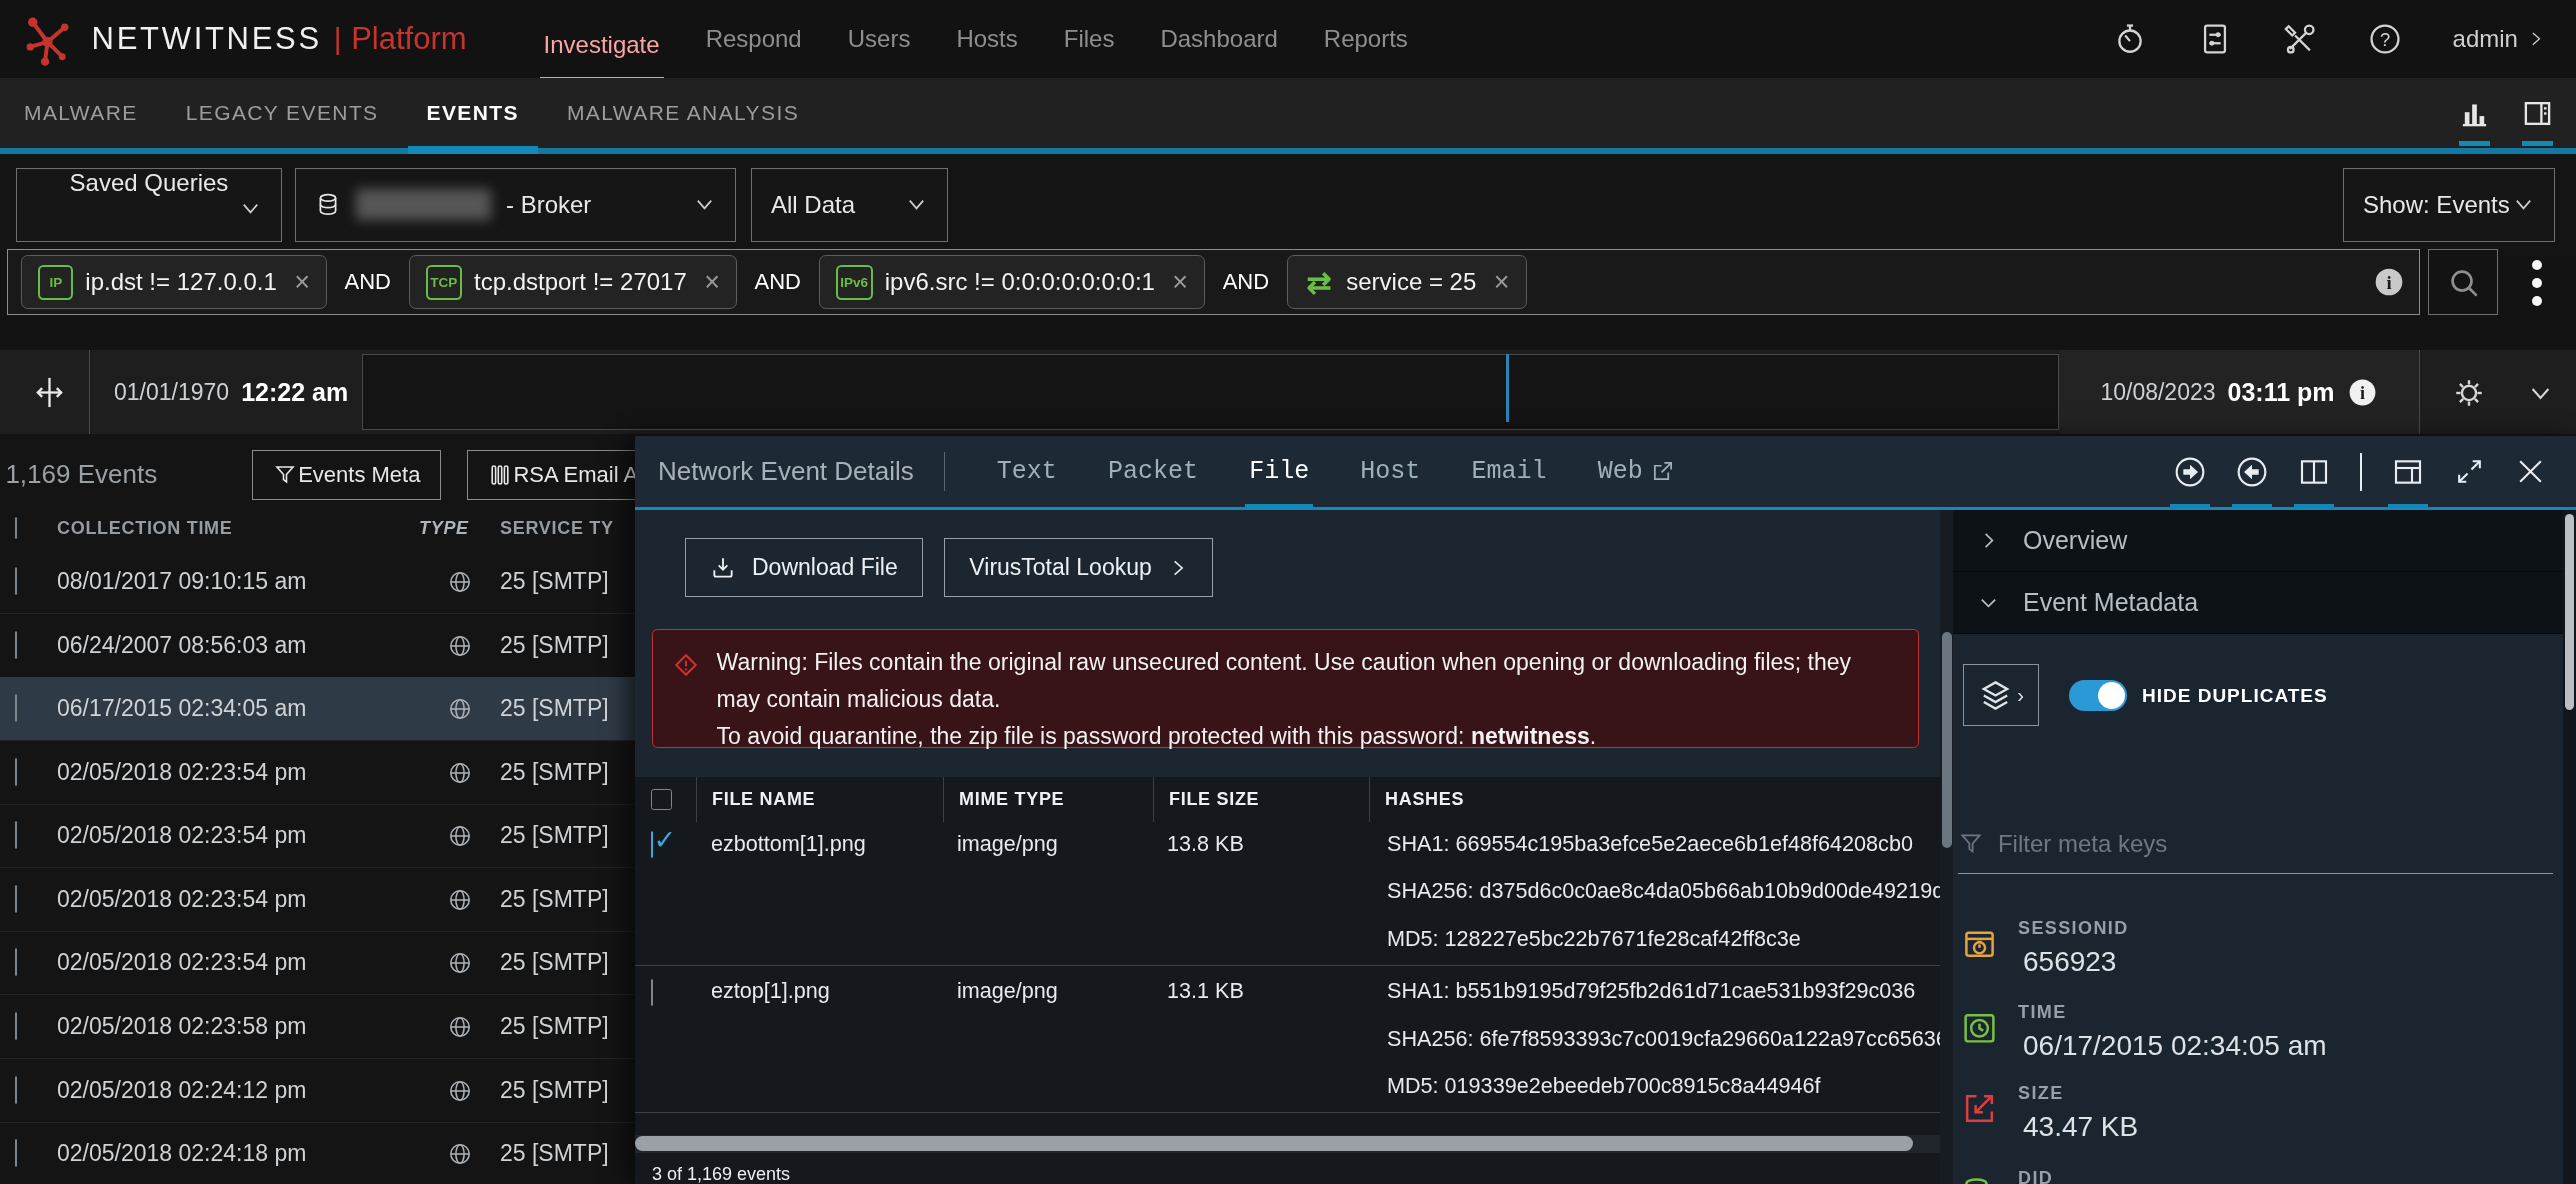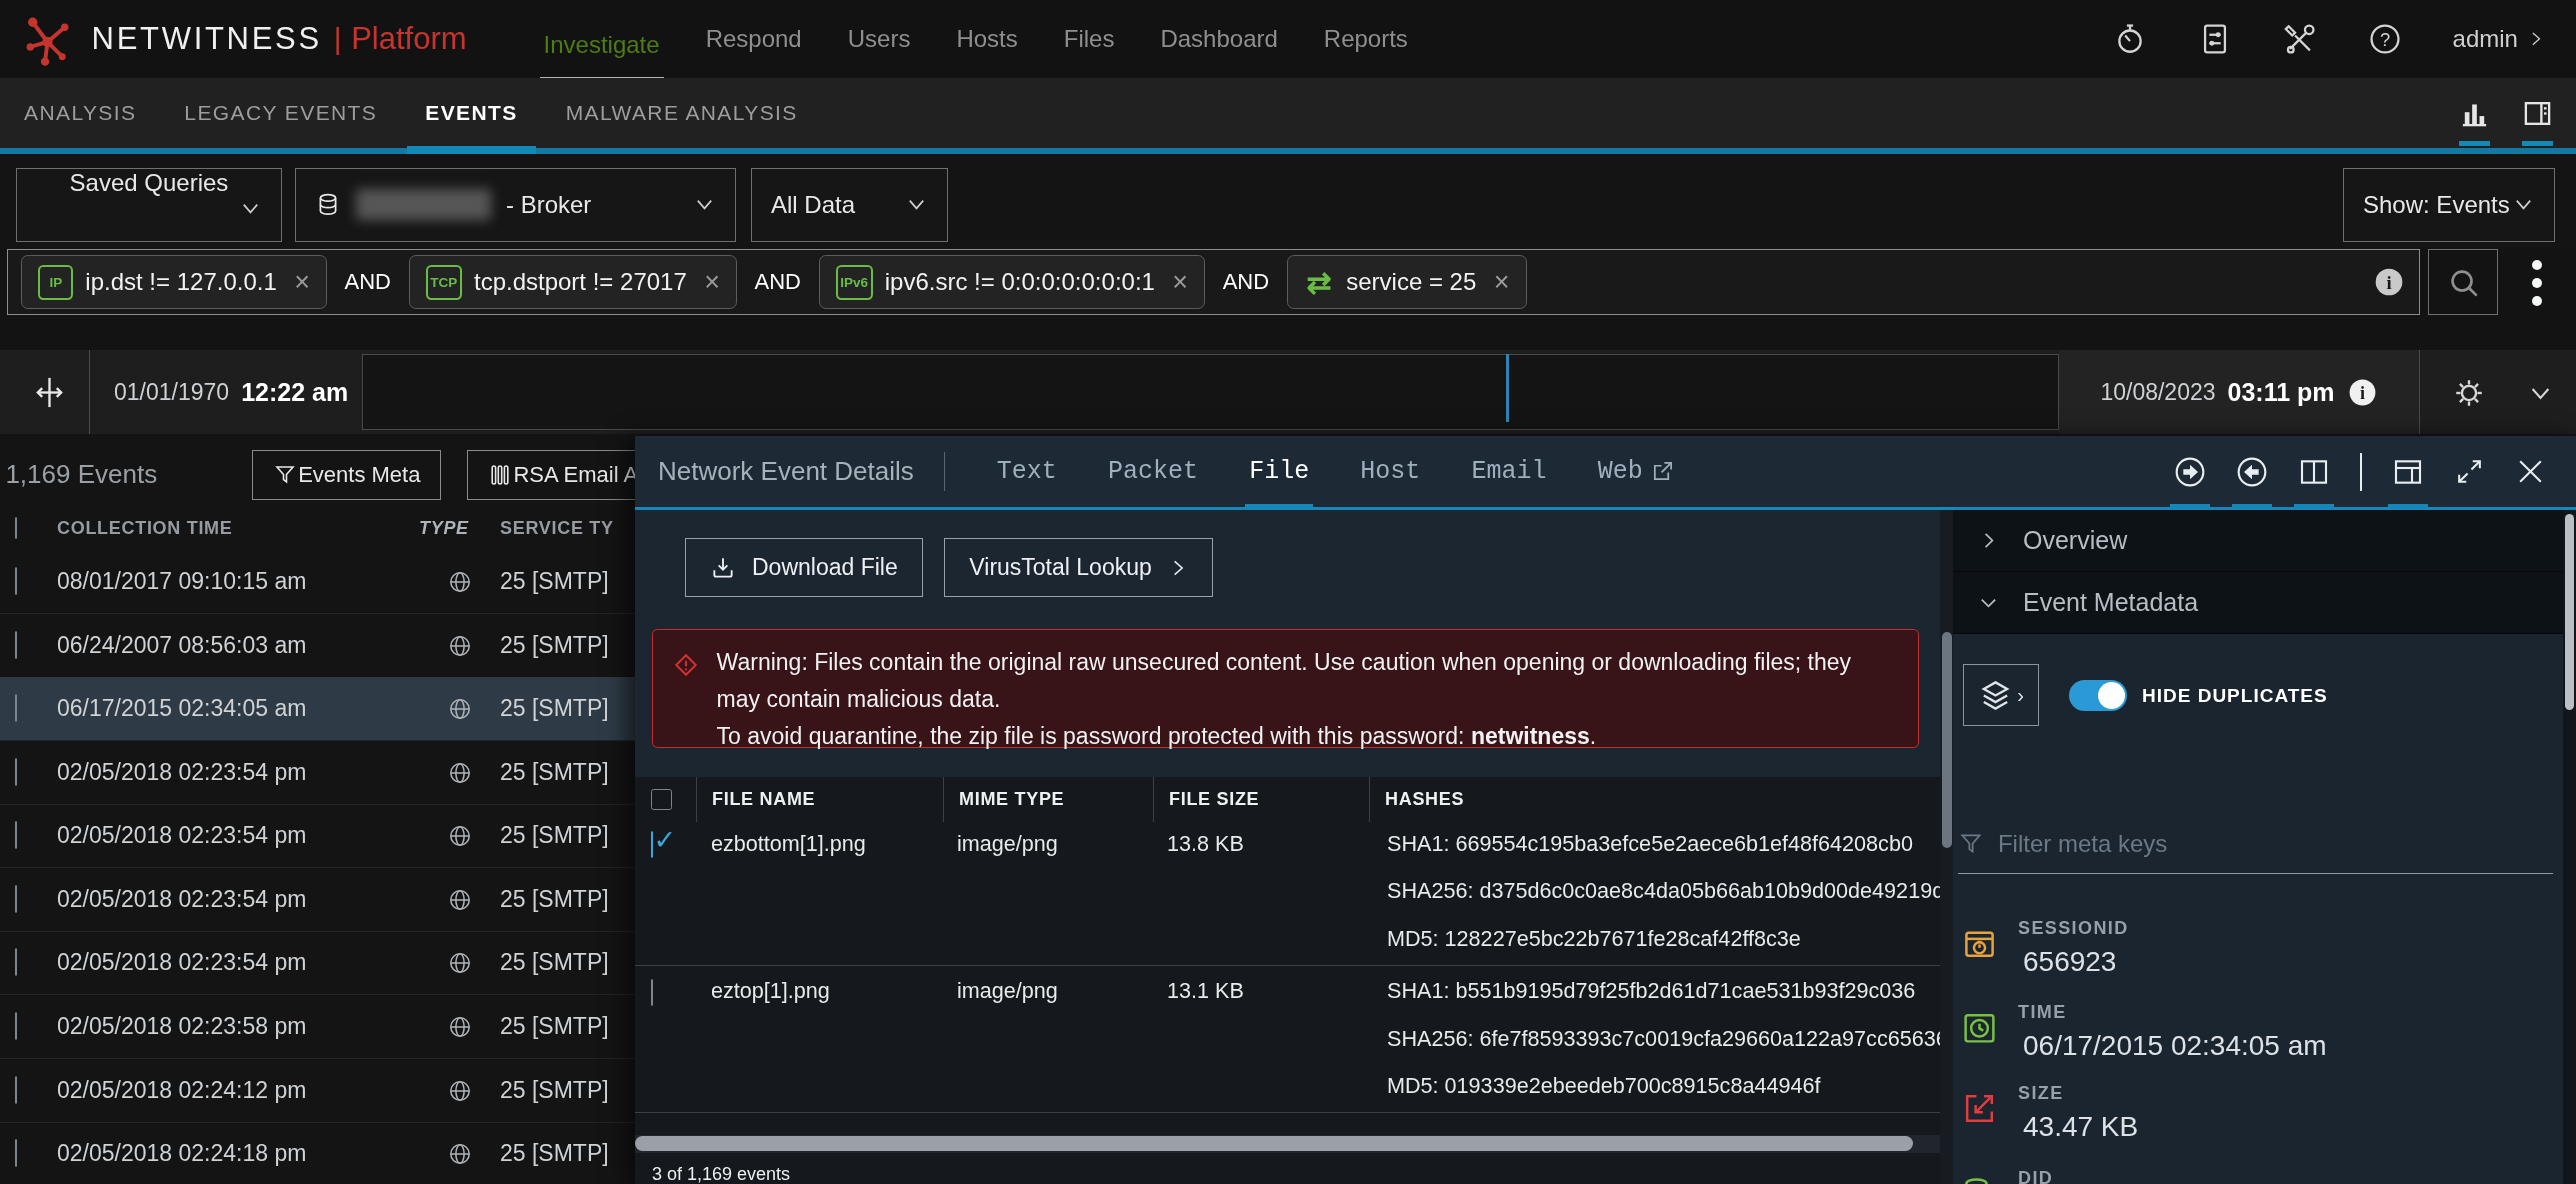--- a/index.html
+++ b/index.html
@@ -10,21 +10,21 @@
   
   .top-nav { position:absolute; left:0; top:0; width:2576px; height:78px; background:#121212;
     display:flex; align-items:center; }
   .brand { display:flex; align-items:center; margin-left:17.6px; }
   .brand-name { font-size:31px; letter-spacing:2.7px; color:#f0f0f0; font-weight:400; margin-left:15px; }
   .brand-sep { color:#c6342e; font-size:30px; margin:0 9.5px 0 12px; font-weight:300; }
   .brand-prod { color:#c6342e; font-size:31px; font-weight:400; }
   .nav-items { display:flex; align-items:center; margin-left:54px; height:100%; }
   .nav-item { position:relative; height:100%; display:flex; align-items:center; padding:0 23px;
     font-size:24px; color:#8f8f8f; cursor:pointer; }
-  .nav-item.active { color:#4d7c0f;margin-top:12px; }
+  .nav-item.active { color:#fca5a5;margin-top:12px; }
   .nav-item.active::after { content:""; position:absolute; left:19px; right:19px; bottom:0;
     height:6.8px; background:#b5b5b5; }
   .nav-right { margin-left:auto; display:flex; align-items:center; margin-right:31px; gap:51px; }
   .nav-right .ic { color:#d4d4d4; cursor:pointer; }
   .nav-user { display:flex; align-items:center; gap:9.5px; color:#cfcfcf; font-size:24px; cursor:pointer; }
 
   
   .sub-nav { position:absolute; left:0; top:78px; width:2576px; height:76px; background:#212121;
     border-bottom:6.8px solid #1379a2; display:flex; align-items:center; }
   .sub-item { position:relative; height:100%; display:flex; align-items:center; padding:0 24px;
@@ -239,21 +239,21 @@
       <span>
         <svg width="17.6" height="17.6" viewBox="0 0 24 24" fill="none" stroke="currentColor" stroke-width="1.8">
           <polyline points="8,4 17,12 8,20"></polyline>
         </svg>
       </span>
     </span>
   </div>
 </div>
 
 <div class="sub-nav">
-  <div class="sub-item">ANALYSIS</div>
+  <div class="sub-item">MALWARE</div>
   <div class="sub-item">LEGACY EVENTS</div>
   <div class="sub-item active">EVENTS</div>
   <div class="sub-item">MALWARE ANALYSIS</div>
   <div class="sub-right">
     <span class="ic">
       <svg width="31" height="31" viewBox="0 0 24 24" fill="none" stroke="currentColor" stroke-width="1.8">
         <line x1="3" y1="21" x2="21" y2="21"></line>
         <rect x="4.5" y="11" width="3.6" height="10" fill="currentColor" stroke="none"></rect>
         <rect x="10.2" y="5" width="3.6" height="16" fill="currentColor" stroke="none"></rect>
         <rect x="15.9" y="14" width="3.6" height="7" fill="currentColor" stroke="none"></rect>

